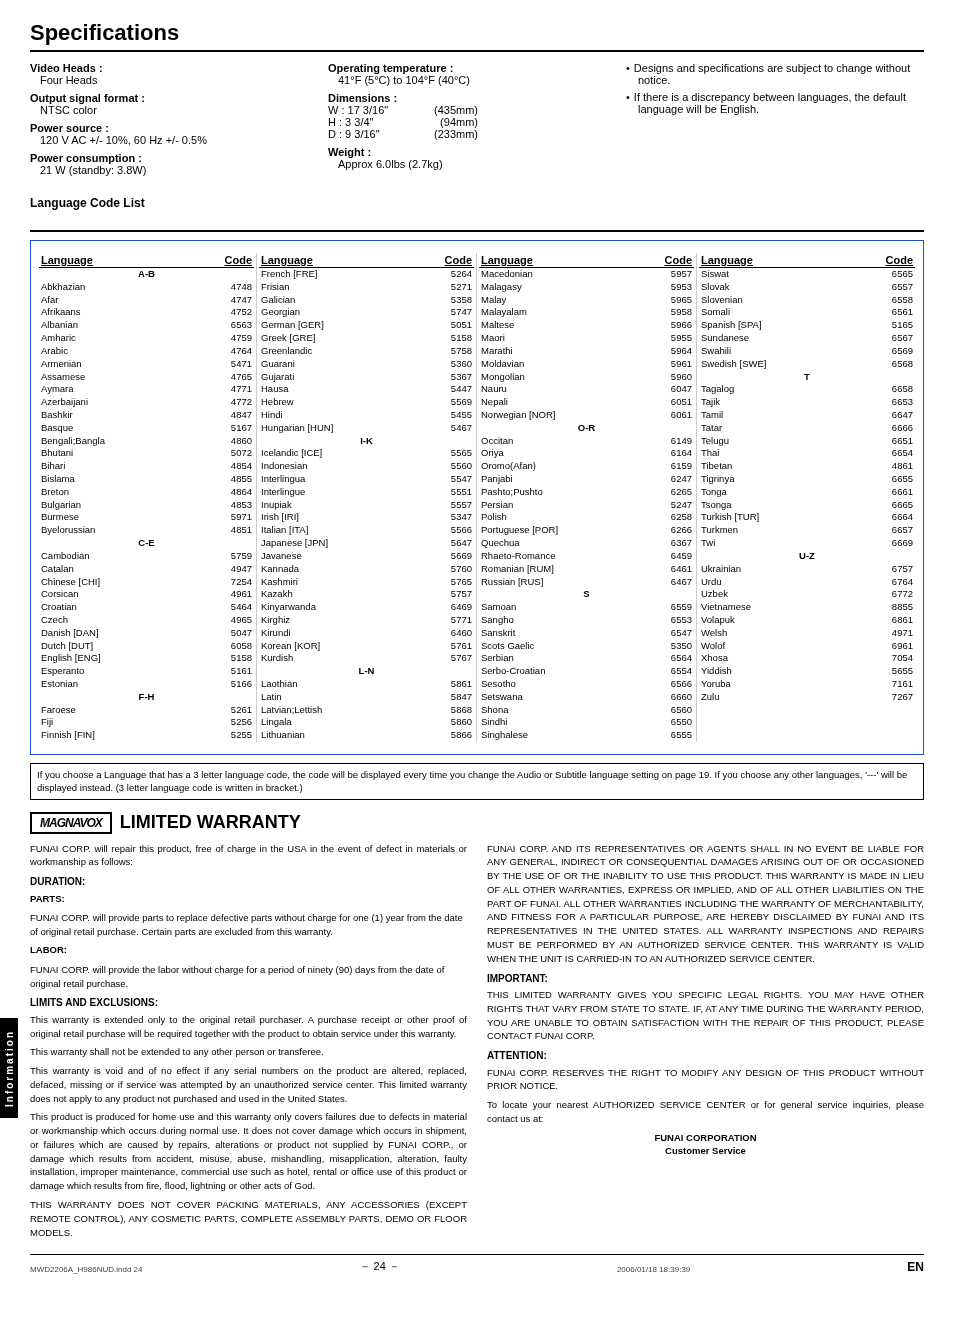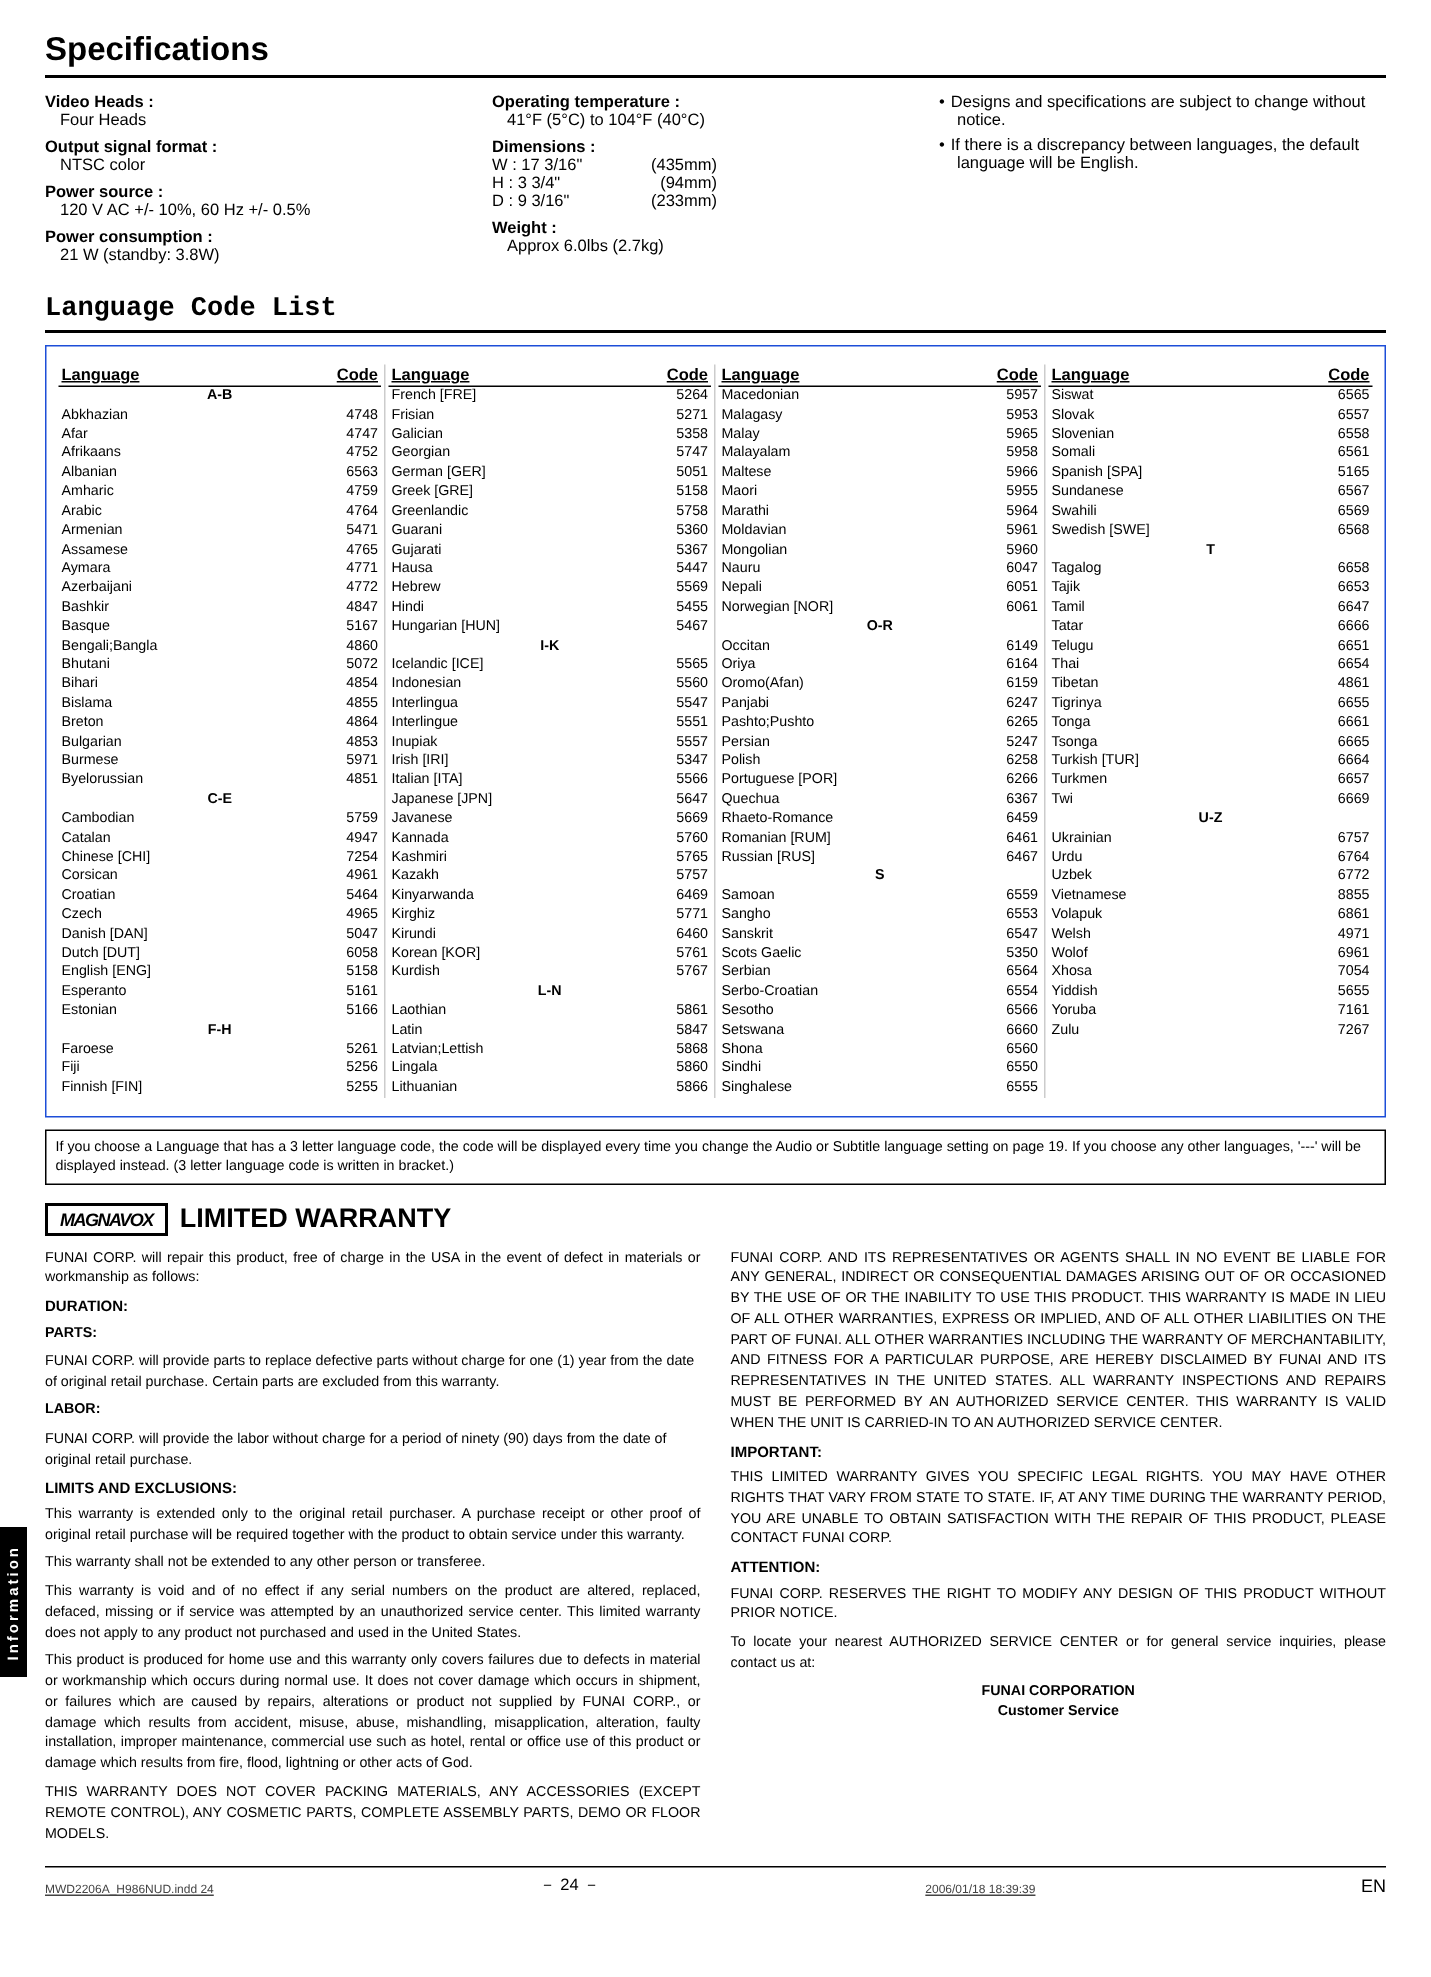--- a/index.html
+++ b/index.html
@@ -66,26 +66,25 @@
       text-indent: -12px;
     }
 
     .bullet-list li::before {
       content: "•";
       margin-right: 4px;
     }
 
     
     .lang-title {
-      font-size: 18px;
+      font-size: 12px;
       font-weight: bold;
       border-bottom: 2px solid #000;
-      padding-bottom: 4px;
+      padding-bottom: 20px;
       margin-bottom: 8px;
-      font-family: Liberation Mono, monospace;
     }
 
     .lang-table-container {
       border: 1px solid #1d4ed8;
       padding: 12px 6px;
       margin-bottom: 8px;
     }
 
     .lang-cols-wrapper {
       display: grid;
@@ -216,27 +215,26 @@
       border-top: 1px solid #000;
       padding-top: 4px;
     }
 
     .page-num {
       font-size: 11px;
     }
 
     .lang-indicator {
       font-size: 12px;
-      font-weight: normal;
+      font-weight: bold;
     }
 
     .doc-info {
       font-size: 8px;
       color: #444;
-      text-decoration: underline;
     }
 
     
     .side-tab {
       position: absolute;
       left: 0;
       bottom: 200px;
       width: 18px;
       height: 100px;
       background: #000;

